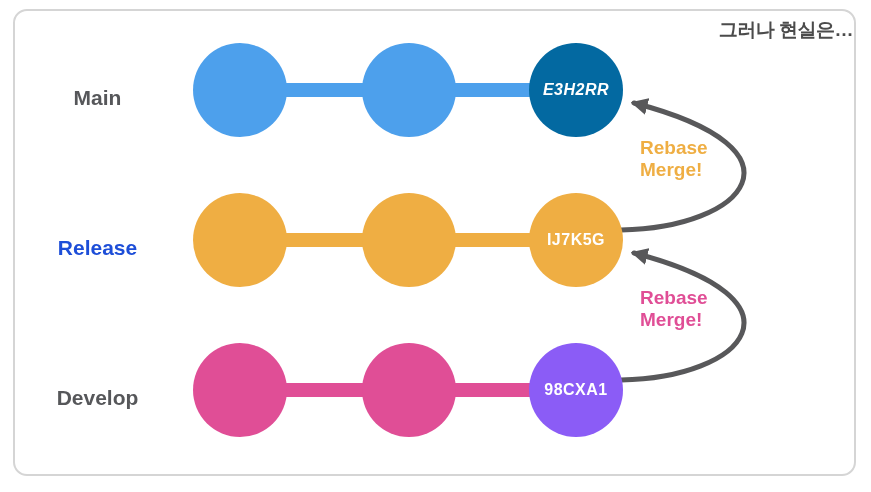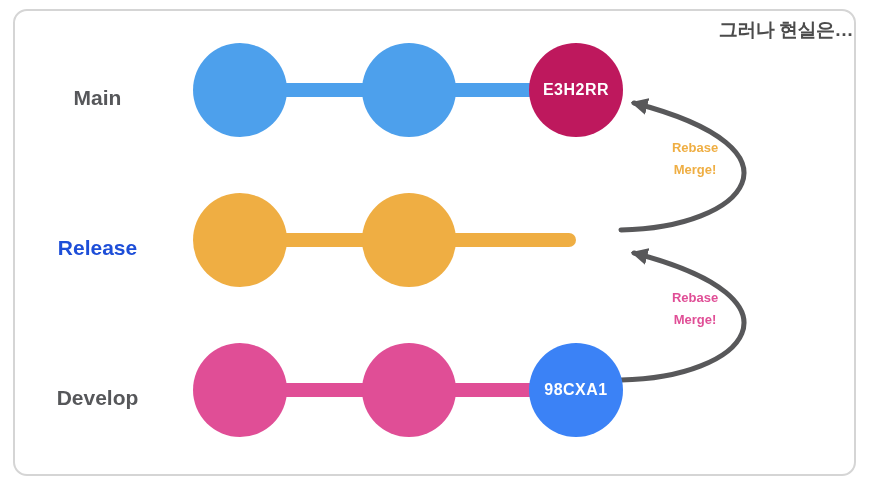--- a/index.html
+++ b/index.html
@@ -94,22 +94,21 @@
     pointer-events: none;
   }
   .arrow-path {
     fill: none;
     stroke-width: 5px;
     stroke-linecap: round;
   }
   .annotation {
     position: absolute;
     width: 110px;
-    text-align: center;
-    font-size: 13px;
+    font-size: 19px;
     font-weight: bold;
     line-height: 22px;
     z-index: 3;
   }
   .annotation.a0 { left: 640px; top: 137px; }
   .annotation.a1 { left: 640px; top: 287px; }
 </style>
 </head>
 <body>
 
@@ -132,30 +131,33 @@
       <marker id="arrowhead" viewBox="0 0 10 10" refX="8" refY="5" markerWidth="3.4" markerHeight="3.4" orient="auto">
         <path d="M 0 0 L 10 5 L 0 10 z" style="fill: rgb(88, 88, 90);"></path>
       </marker>
     </defs>
     <path class="arrow-path" d="M 621 230 C 745 228, 815 150, 634 103" marker-end="url(#arrowhead)" style="stroke: rgb(88, 88, 90);"></path>
     <path class="arrow-path" d="M 621 380 C 745 378, 815 300, 634 253" marker-end="url(#arrowhead)" style="stroke: rgb(88, 88, 90);"></path>
   </svg>
 
   <div class="commit r0 c0" style="background-color: rgb(77, 160, 236);"></div>
   <div class="commit r0 c1" style="background-color: rgb(77, 160, 236);"></div>
-  <div class="commit r0 c2" style="background-color: #be185d;">
+  <div class="commit r0 c2" style="background-color: #0369a1; font-style: italic;">
     <span class="commit-label">E3H2RR</span>
   </div>
 
   <div class="commit r1 c0" style="background-color: rgb(239, 174, 67);"></div>
   <div class="commit r1 c1" style="background-color: rgb(239, 174, 67);"></div>
+  <div class="commit r1 c2" style="background-color: rgb(239, 174, 67);">
+    <span class="commit-label">IJ7K5G</span>
+  </div>
 
   <div class="commit r2 c0" style="background-color: rgb(224, 78, 150);"></div>
   <div class="commit r2 c1" style="background-color: rgb(224, 78, 150);"></div>
-  <div class="commit r2 c2" style="background-color: #3b82f6;">
+  <div class="commit r2 c2" style="background-color: #8b5cf6;">
     <span class="commit-label">98CXA1</span>
   </div>
 
   <div class="annotation a0" style="color: rgb(239, 174, 67);">
     <div>Rebase</div>
     <div>Merge!</div>
   </div>
   <div class="annotation a1" style="color: rgb(224, 78, 150);">
     <div>Rebase</div>
     <div>Merge!</div>

